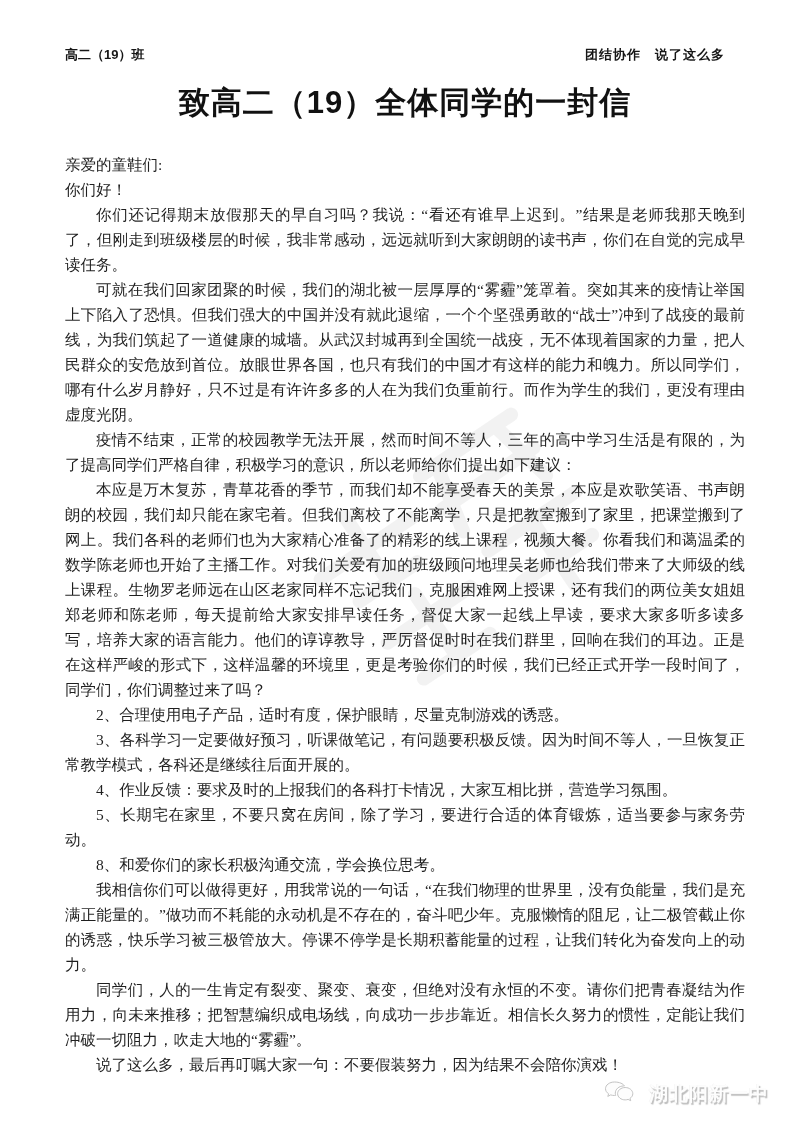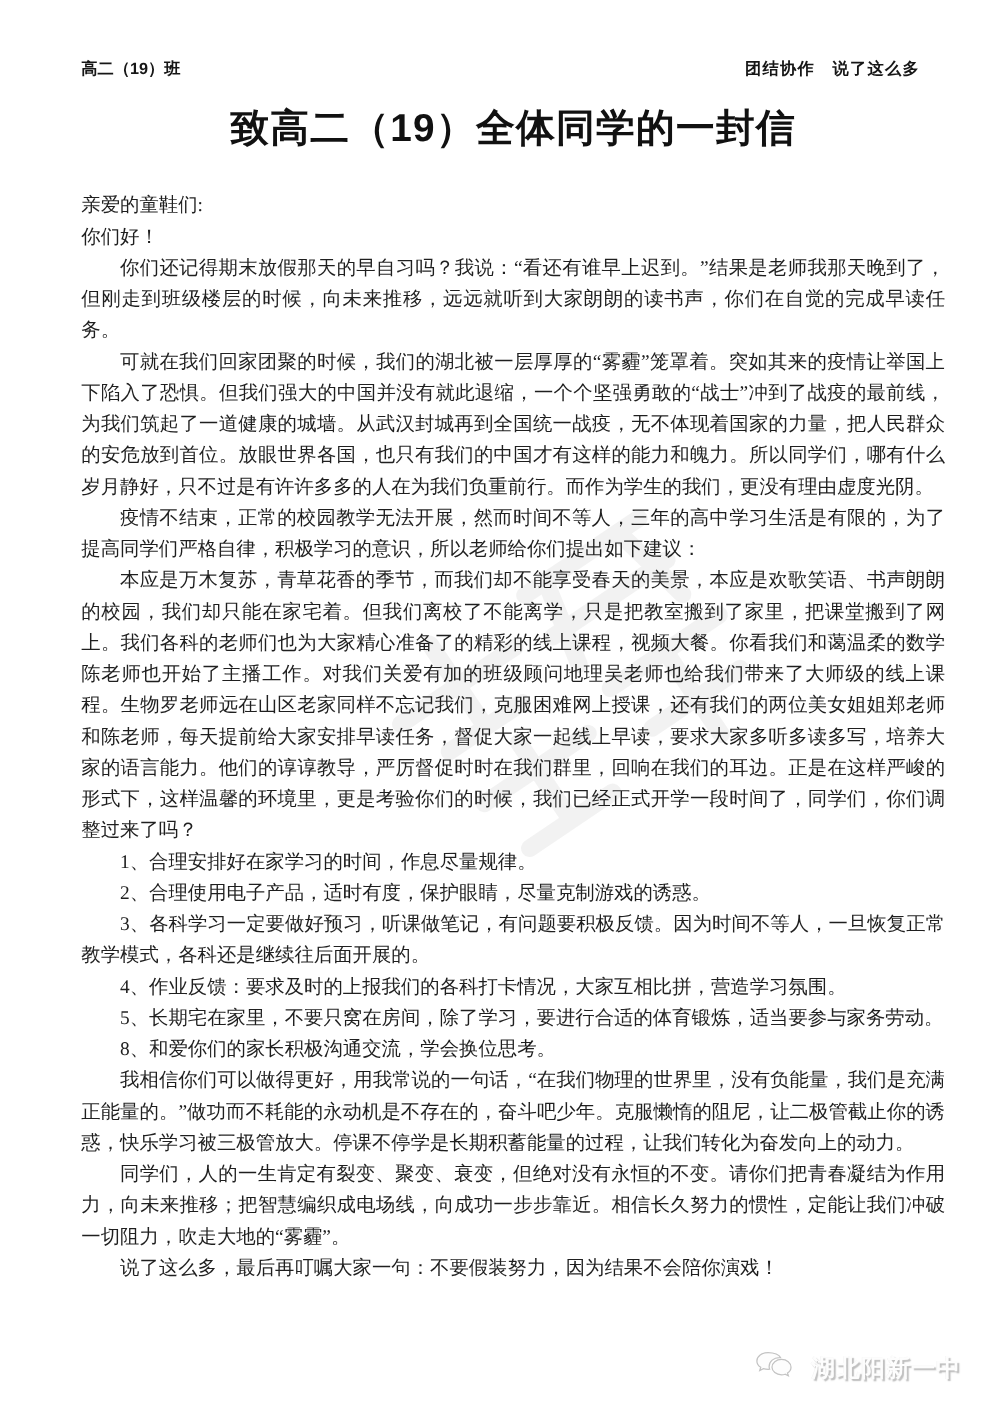--- a/index.html
+++ b/index.html
@@ -8,21 +8,21 @@
     width: 796px; height: 1122px;
     font-family: "Liberation Serif", "DejaVu Serif", serif;
     color: #1f1f1f;
     position: relative;
     overflow: hidden;
   }
   .page {
     position: relative;
     width: 796px; height: 1122px;
     background: #ffffff;
-    padding: 46px 40px 0 65px;
+    padding: 46px 51px 0 65px;
   }
   .content { position: relative; z-index: 1; }
   .doc-header {
     display: flex;
     justify-content: space-between;
     align-items: baseline;
     font-family: "Liberation Sans", "DejaVu Sans", sans-serif;
     font-weight: bold;
     font-size: 13px;
     color: #161616;
@@ -101,26 +101,25 @@
       <span class="motto">团结协作　说了这么多</span>
     </div>
 
     <h1 class="doc-title">致高二（19）全体同学的一封信</h1>
 
     <div class="salutation">亲爱的童鞋们:</div>
 
     <div class="greeting">你们好！</div>
 
     <div class="body-text">
-      <p>你们还记得期末放假那天的早自习吗？我说：“看还有谁早上迟到。”结果是老师我那天晚到了，但刚走到班级楼层的时候，向未来推移，远远就听到大家朗朗的读书声，你们在自觉的完成早读任务。</p>
+      <p>你们还记得期末放假那天的早自习吗？我说：“看还有谁早上迟到。”结果是老师我那天晚到了，但刚走到班级楼层的时候，我非常感动，远远就听到大家朗朗的读书声，你们在自觉的完成早读任务。</p>
       <p>可就在我们回家团聚的时候，我们的湖北被一层厚厚的“雾霾”笼罩着。突如其来的疫情让举国上下陷入了恐惧。但我们强大的中国并没有就此退缩，一个个坚强勇敢的“战士”冲到了战疫的最前线，为我们筑起了一道健康的城墙。从武汉封城再到全国统一战疫，无不体现着国家的力量，把人民群众的安危放到首位。放眼世界各国，也只有我们的中国才有这样的能力和魄力。所以同学们，哪有什么岁月静好，只不过是有许许多多的人在为我们负重前行。而作为学生的我们，更没有理由虚度光阴。</p>
       <p>疫情不结束，正常的校园教学无法开展，然而时间不等人，三年的高中学习生活是有限的，为了提高同学们严格自律，积极学习的意识，所以老师给你们提出如下建议：</p>
       <p>本应是万木复苏，青草花香的季节，而我们却不能享受春天的美景，本应是欢歌笑语、书声朗朗的校园，我们却只能在家宅着。但我们离校了不能离学，只是把教室搬到了家里，把课堂搬到了网上。我们各科的老师们也为大家精心准备了的精彩的线上课程，视频大餐。你看我们和蔼温柔的数学陈老师也开始了主播工作。对我们关爱有加的班级顾问地理吴老师也给我们带来了大师级的线上课程。生物罗老师远在山区老家同样不忘记我们，克服困难网上授课，还有我们的两位美女姐姐郑老师和陈老师，每天提前给大家安排早读任务，督促大家一起线上早读，要求大家多听多读多写，培养大家的语言能力。他们的谆谆教导，严厉督促时时在我们群里，回响在我们的耳边。正是在这样严峻的形式下，这样温馨的环境里，更是考验你们的时候，我们已经正式开学一段时间了，同学们，你们调整过来了吗？</p>
 
-      <p>1、合理安排好在家学习的时间，作息尽量规律。</p>
       <p>2、合理使用电子产品，适时有度，保护眼睛，尽量克制游戏的诱惑。</p>
       <p>3、各科学习一定要做好预习，听课做笔记，有问题要积极反馈。因为时间不等人，一旦恢复正常教学模式，各科还是继续往后面开展的。</p>
       <p>4、作业反馈：要求及时的上报我们的各科打卡情况，大家互相比拼，营造学习氛围。</p>
       <p>5、长期宅在家里，不要只窝在房间，除了学习，要进行合适的体育锻炼，适当要参与家务劳动。</p>
       <p>8、和爱你们的家长积极沟通交流，学会换位思考。</p>
 
       <p>我相信你们可以做得更好，用我常说的一句话，“在我们物理的世界里，没有负能量，我们是充满正能量的。”做功而不耗能的永动机是不存在的，奋斗吧少年。克服懒惰的阻尼，让二极管截止你的诱惑，快乐学习被三极管放大。停课不停学是长期积蓄能量的过程，让我们转化为奋发向上的动力。</p>
       <p>同学们，人的一生肯定有裂变、聚变、衰变，但绝对没有永恒的不变。请你们把青春凝结为作用力，向未来推移；把智慧编织成电场线，向成功一步步靠近。相信长久努力的惯性，定能让我们冲破一切阻力，吹走大地的“雾霾”。</p>
       <p>说了这么多，最后再叮嘱大家一句：不要假装努力，因为结果不会陪你演戏！</p>
     </div>

